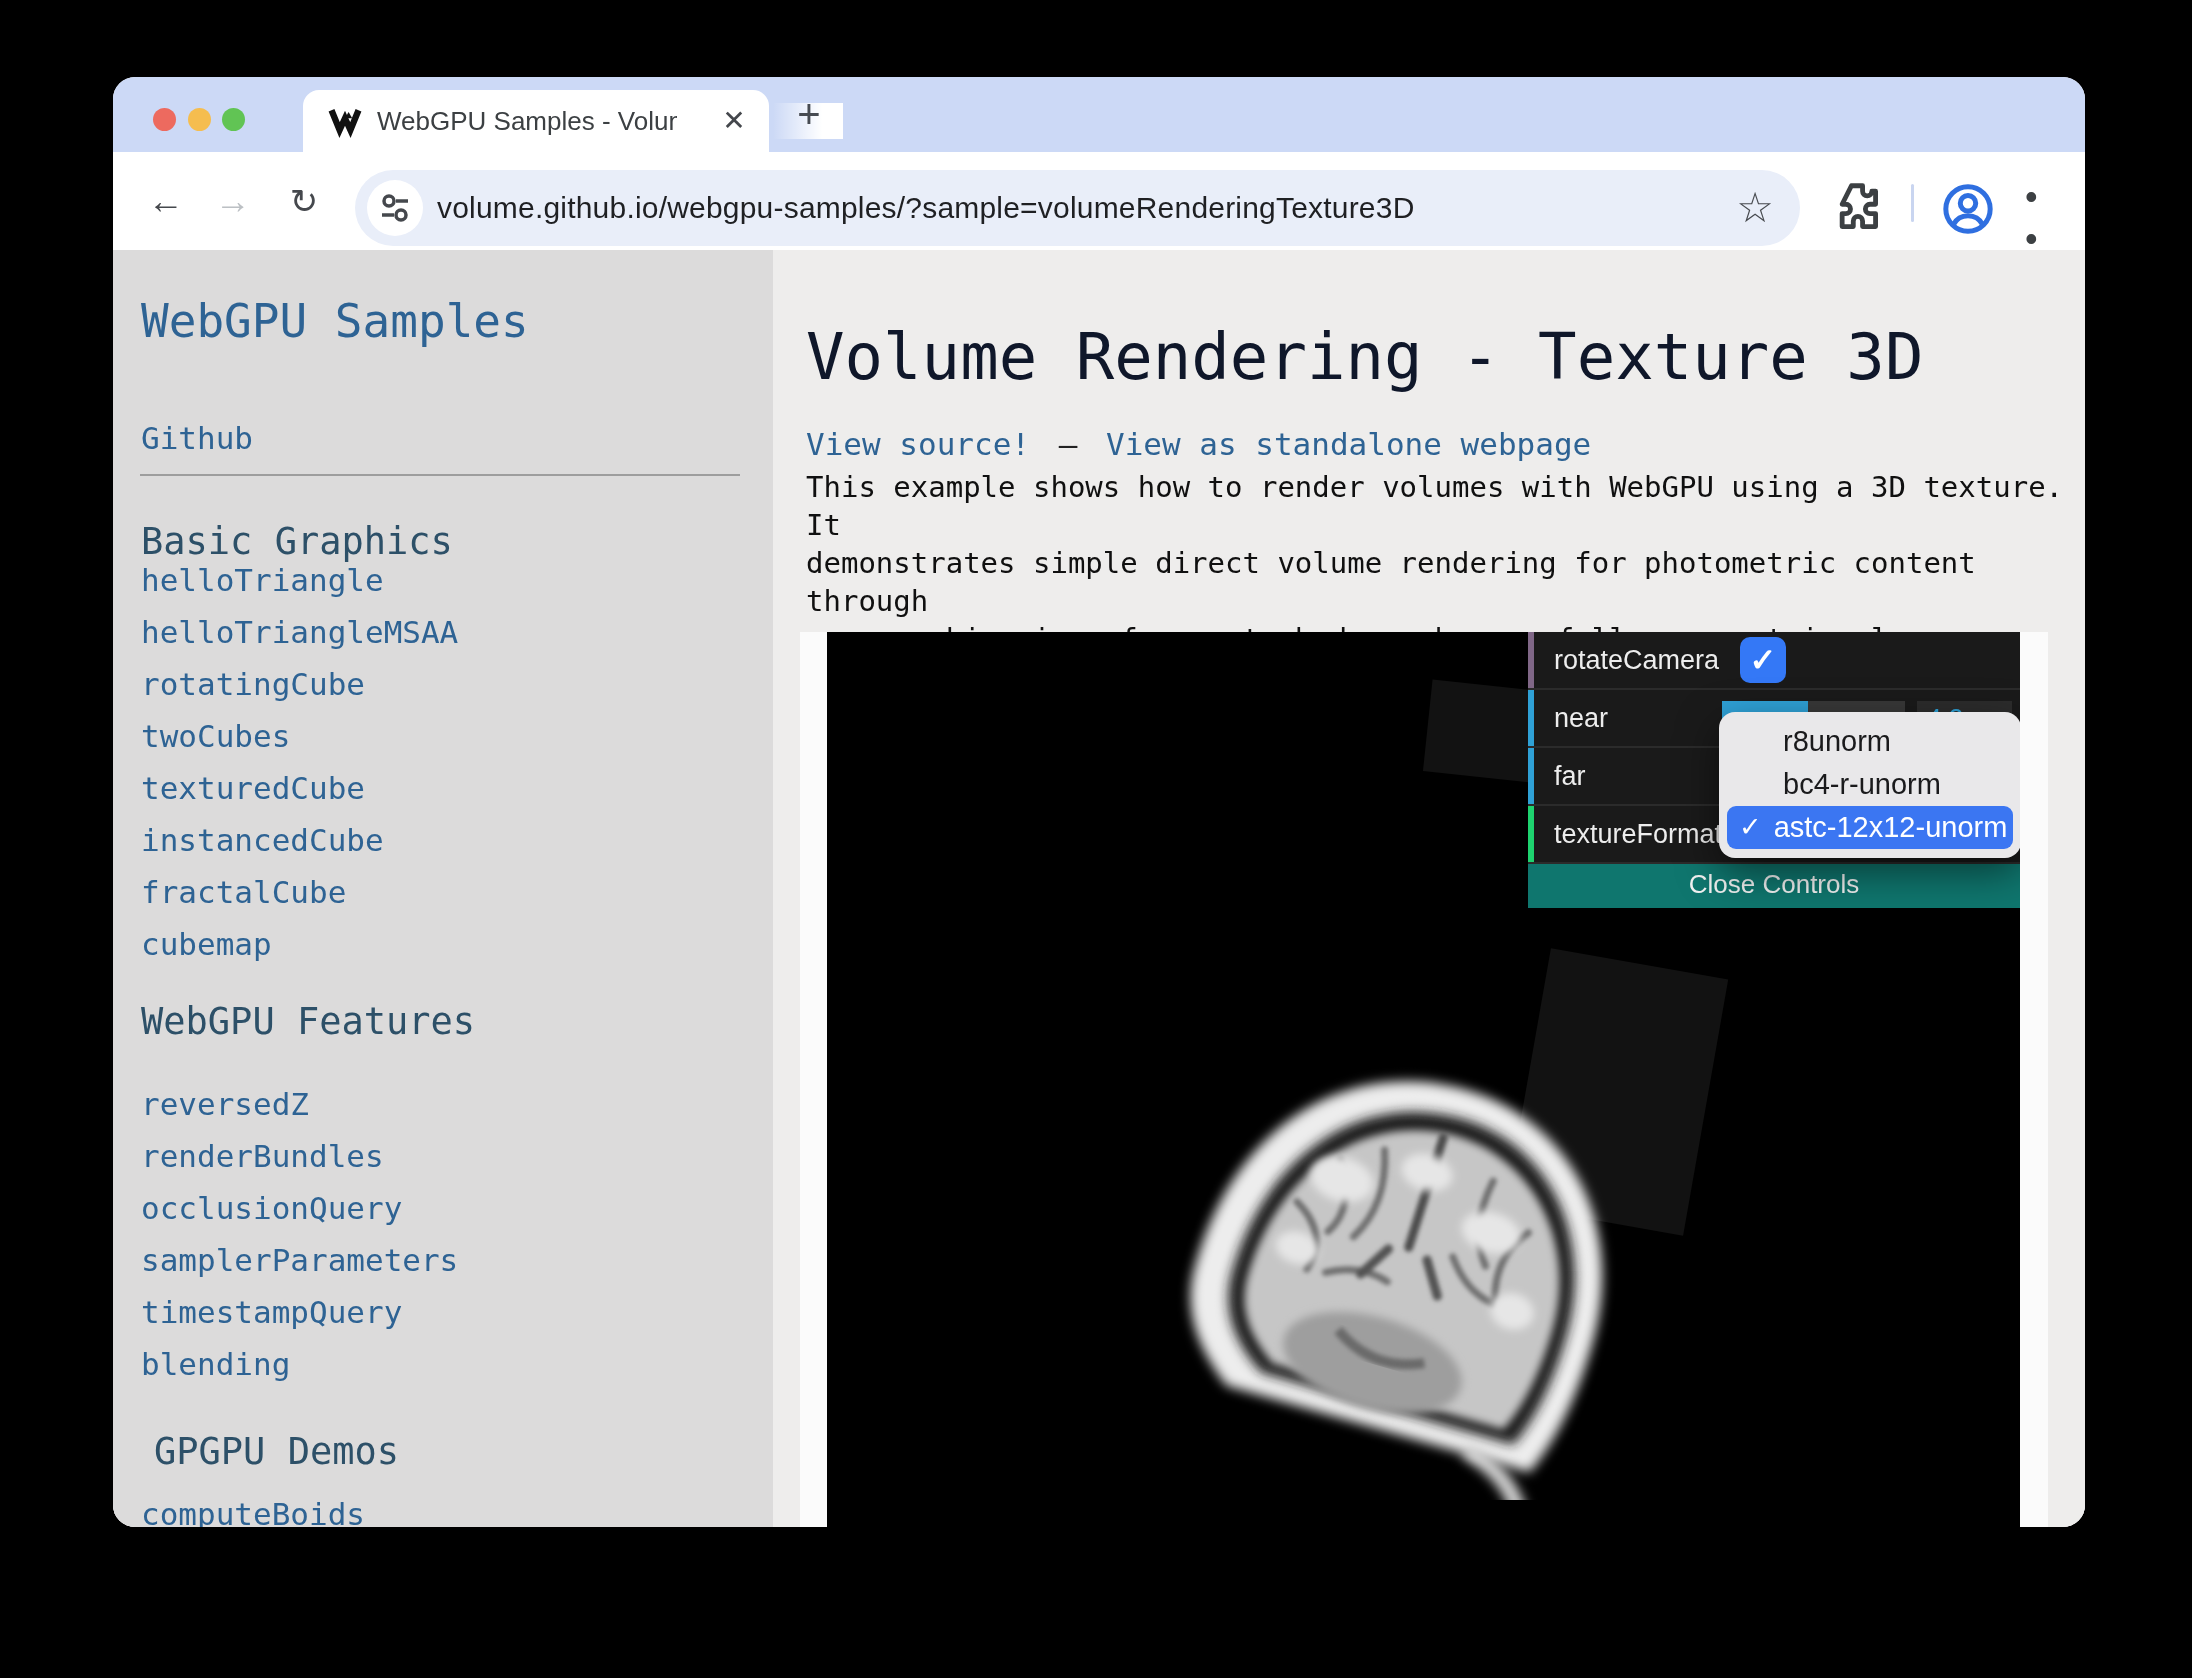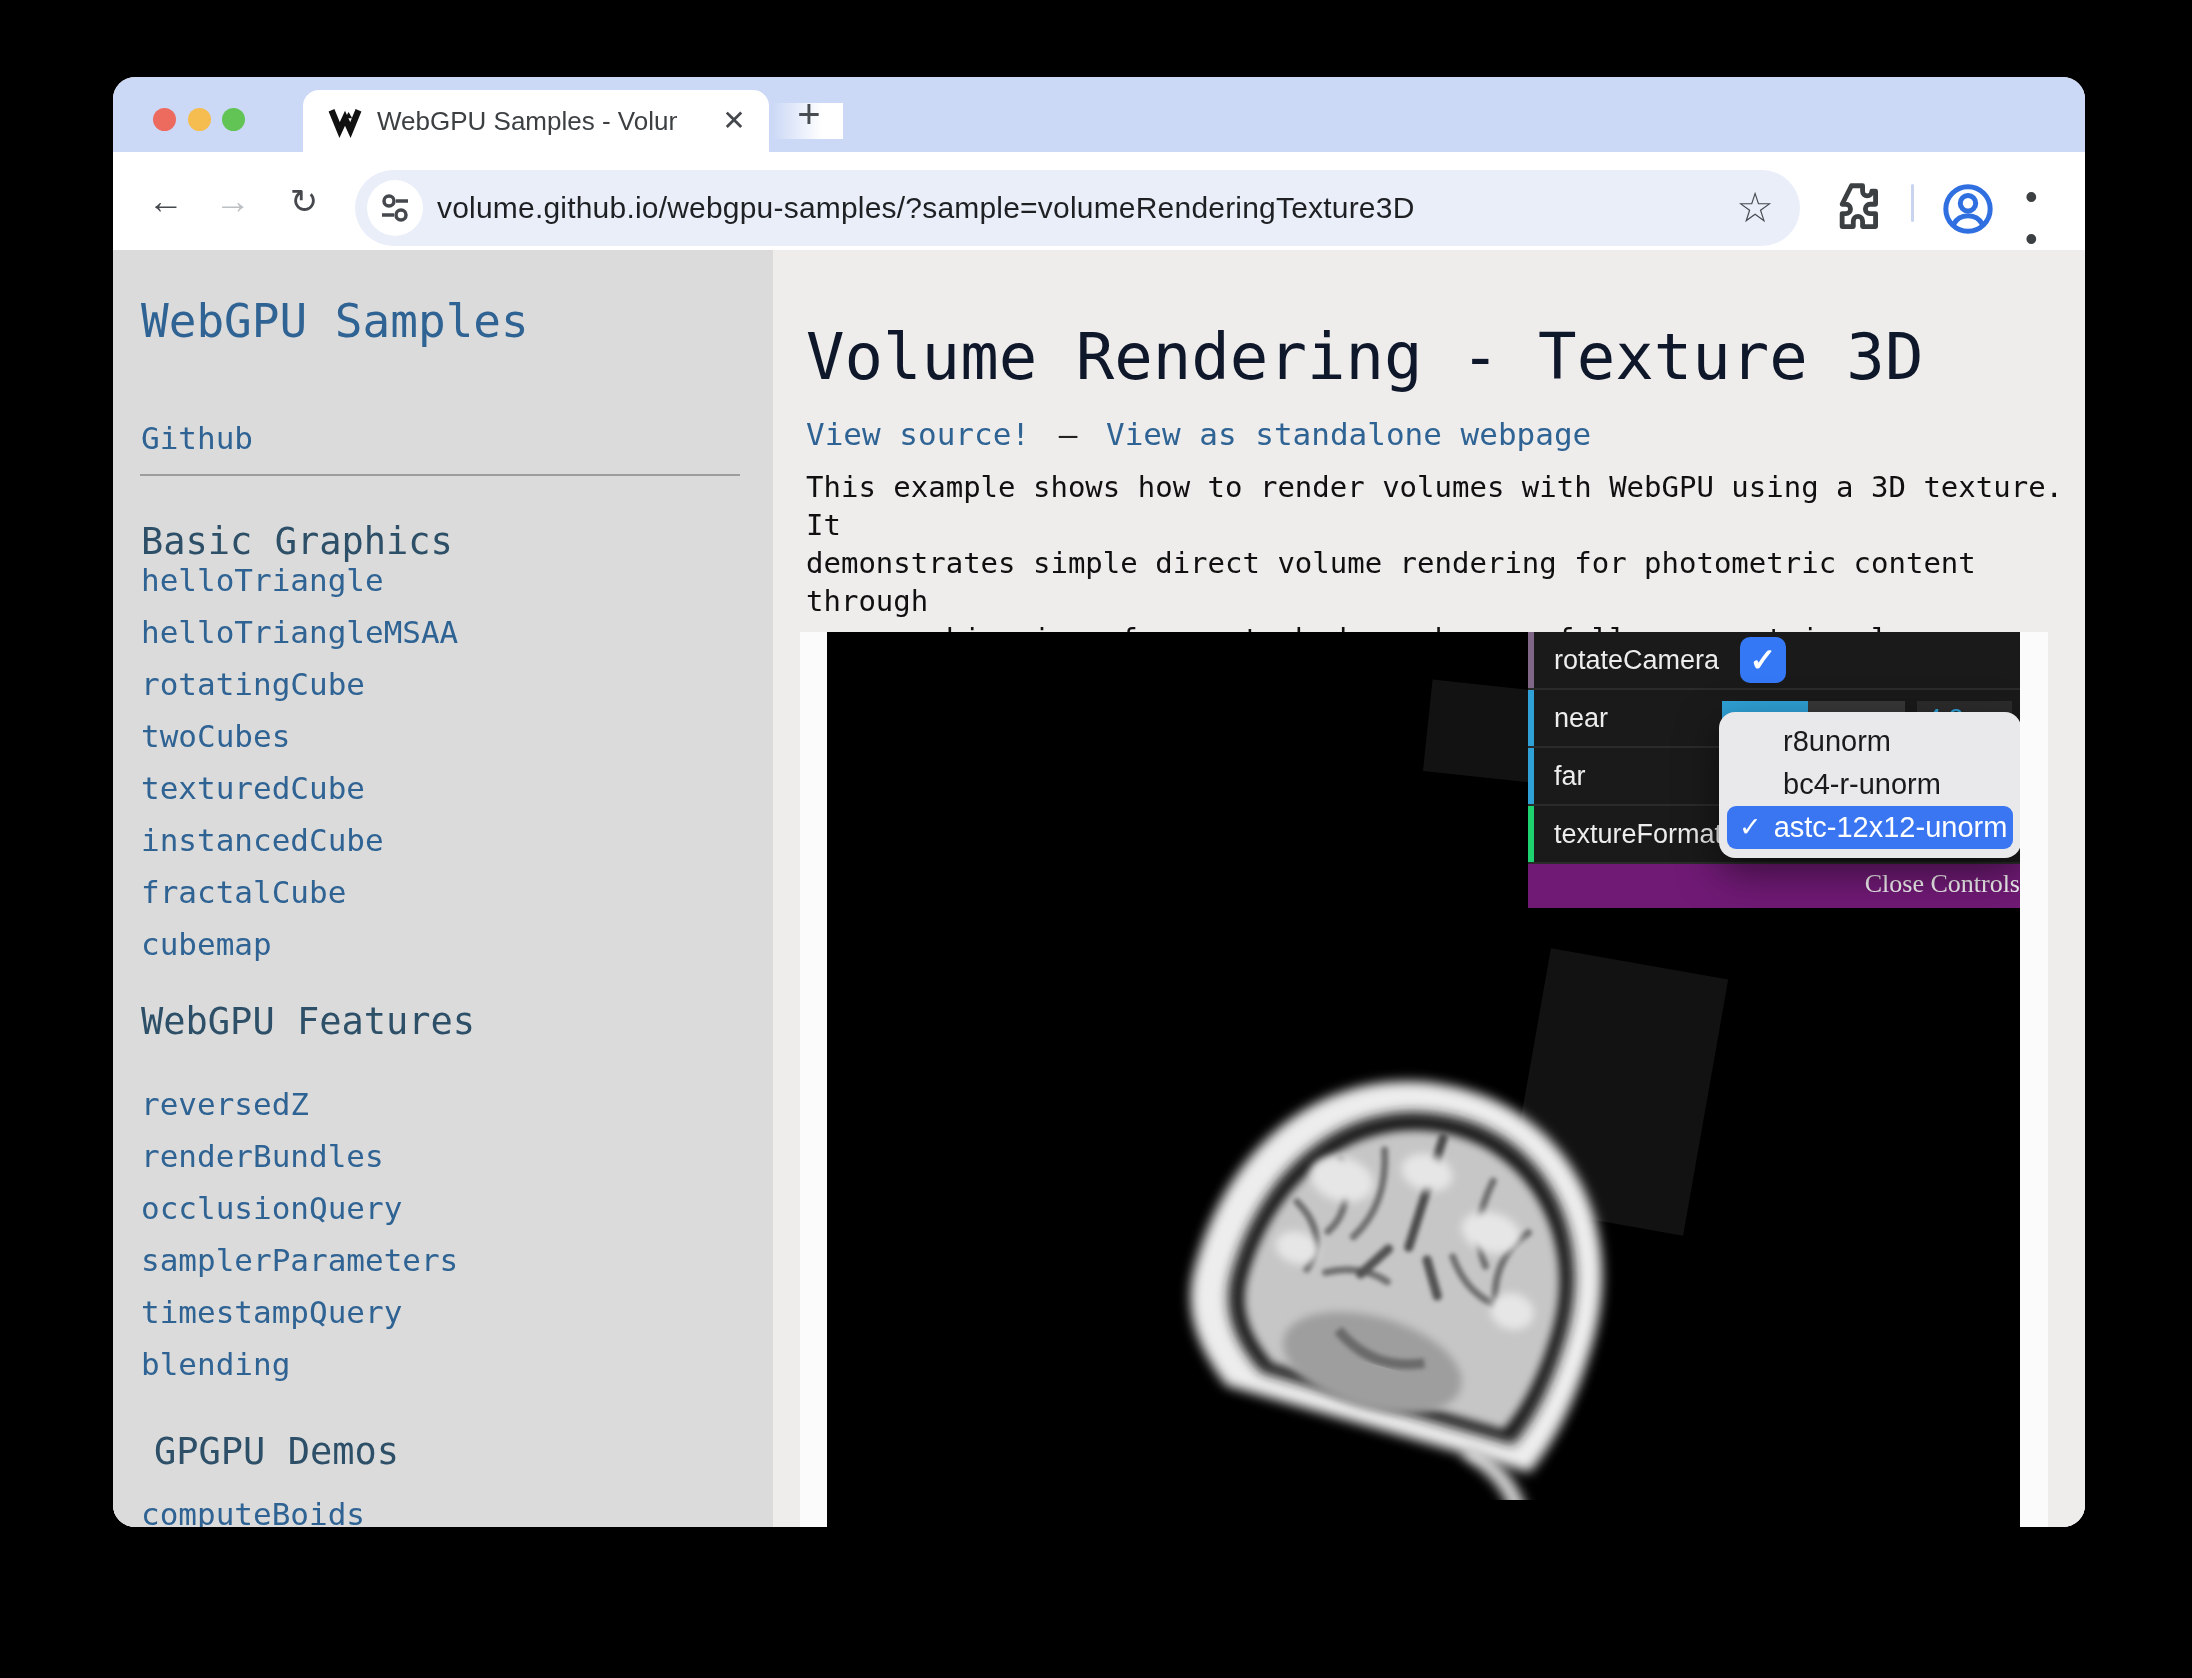--- a/index.html
+++ b/index.html
@@ -44,41 +44,41 @@
   .content{position:absolute;left:0;top:173px;width:100%;height:1277px;background:#eeedec;}
   .sidebar{position:absolute;left:0;top:0;width:660px;height:100%;background:#dcdbdb;
            font-family:"DejaVu Sans Mono",monospace;}
   .sb-h1{position:absolute;left:28px;top:44px;font-size:46px;font-weight:500;color:#2e6394;}
   .sb-link{position:absolute;left:28px;font-size:31px;color:#2e6394;text-decoration:none;cursor:pointer;}
   .sb-hr{position:absolute;left:27px;top:224px;width:600px;height:2px;background:#9d9d9d;}
   .sb-h2{position:absolute;left:28px;font-size:37px;font-weight:500;color:#2d5068;}
   .main{position:absolute;left:660px;top:0;width:1312px;height:100%;background:#eeedec;
         font-family:"DejaVu Sans Mono",monospace;}
   .m-title{position:absolute;left:33px;top:70px;font-size:64px;font-weight:500;color:#0f172a;white-space:nowrap;}
-  .m-links{position:absolute;left:33px;top:166px;font-size:31px;white-space:nowrap;}
+  .m-links{position:absolute;left:33px;top:176px;font-size:31px;white-space:nowrap;}
   .m-links a{color:#2e6394;text-decoration:none;cursor:pointer;}
   .m-links .dash{color:#222;margin:0 10px;}
   .m-desc{position:absolute;left:33px;top:218px;width:1260px;font-size:29px;line-height:38px;color:#101010;}
   
   .canvas-wrap{position:absolute;left:27px;top:382px;width:1248px;height:895px;background:#fbfbfb;}
   .gpu-canvas{position:absolute;left:27px;top:0;width:1193px;height:895px;background:#000;overflow:hidden;}
   .faint-box{position:absolute;background:#121212;}
   .brain{position:absolute;left:320px;top:408px;width:500px;height:460px;}
   
   .gui{position:absolute;right:0;top:0;width:492px;font-family:"Liberation Sans",sans-serif;}
   .gui-row{position:relative;height:56px;background:#1a1a1a;border-bottom:2px solid #2b2b2b;}
   .gui-strip{position:absolute;left:0;top:0;width:6px;height:100%;}
   .gui-label{position:absolute;left:26px;top:0;height:56px;line-height:56px;font-size:27px;color:#ededed;}
   .gui-check{position:absolute;left:212px;top:5px;width:46px;height:46px;border-radius:10px;background:#3478f6;
              color:#fff;font-size:32px;font-weight:bold;text-align:center;line-height:46px;}
   .gui-slider{position:absolute;left:194px;top:11px;width:183px;height:34px;background:#383838;}
   .gui-fill{height:100%;background:#2FA1D6;width:47%;}
   .gui-num{position:absolute;left:389px;top:11px;width:95px;height:34px;background:#2c2c2c;
            color:#2FA1D6;font-size:26px;line-height:34px;padding-left:10px;box-sizing:border-box;}
-  .gui-close{height:44px;background:#701a75;color:#f2f2f2;font-size:26px;text-align:right;line-height:40px;font-family:Liberation Serif, serif;}
+  .gui-close{height:44px;background:#0f766e;color:#f2f2f2;font-size:26px;text-align:center;line-height:40px;}
   
   .dropdown{position:absolute;left:191px;top:80px;width:302px;height:146px;background:#e9e8ea;
             border-radius:16px;box-shadow:0 14px 40px rgba(0,0,0,.5);z-index:6;padding:8px;box-sizing:border-box;}
   .dd-item{height:43px;line-height:43px;font-size:29px;color:#1a1a1c;padding-left:56px;border-radius:9px;}
   .dd-item.selected{background:#3b76f2;color:#fff;display:flex;align-items:center;padding-left:12px;}
   .dd-check{font-size:27px;margin-right:12px;}
 </style>
 </head>
 <body>
 

